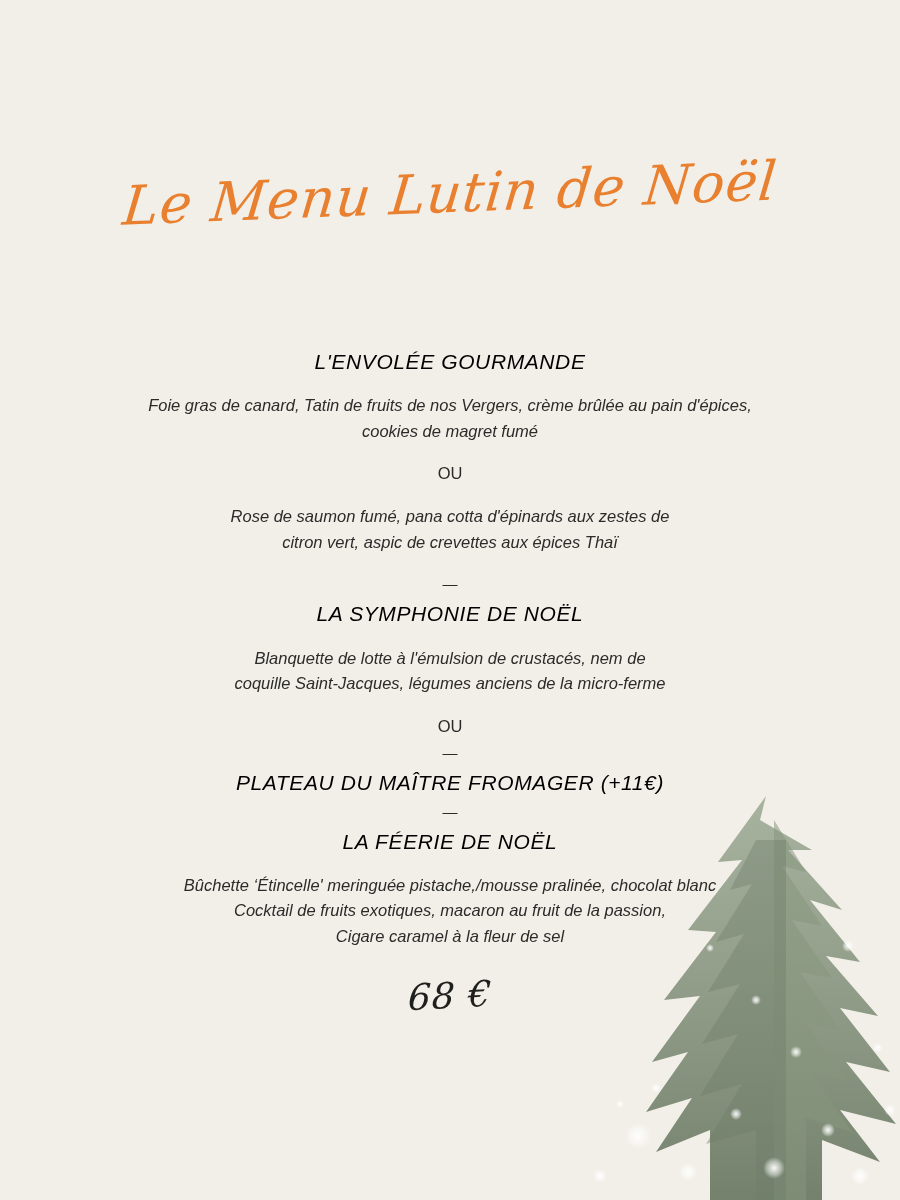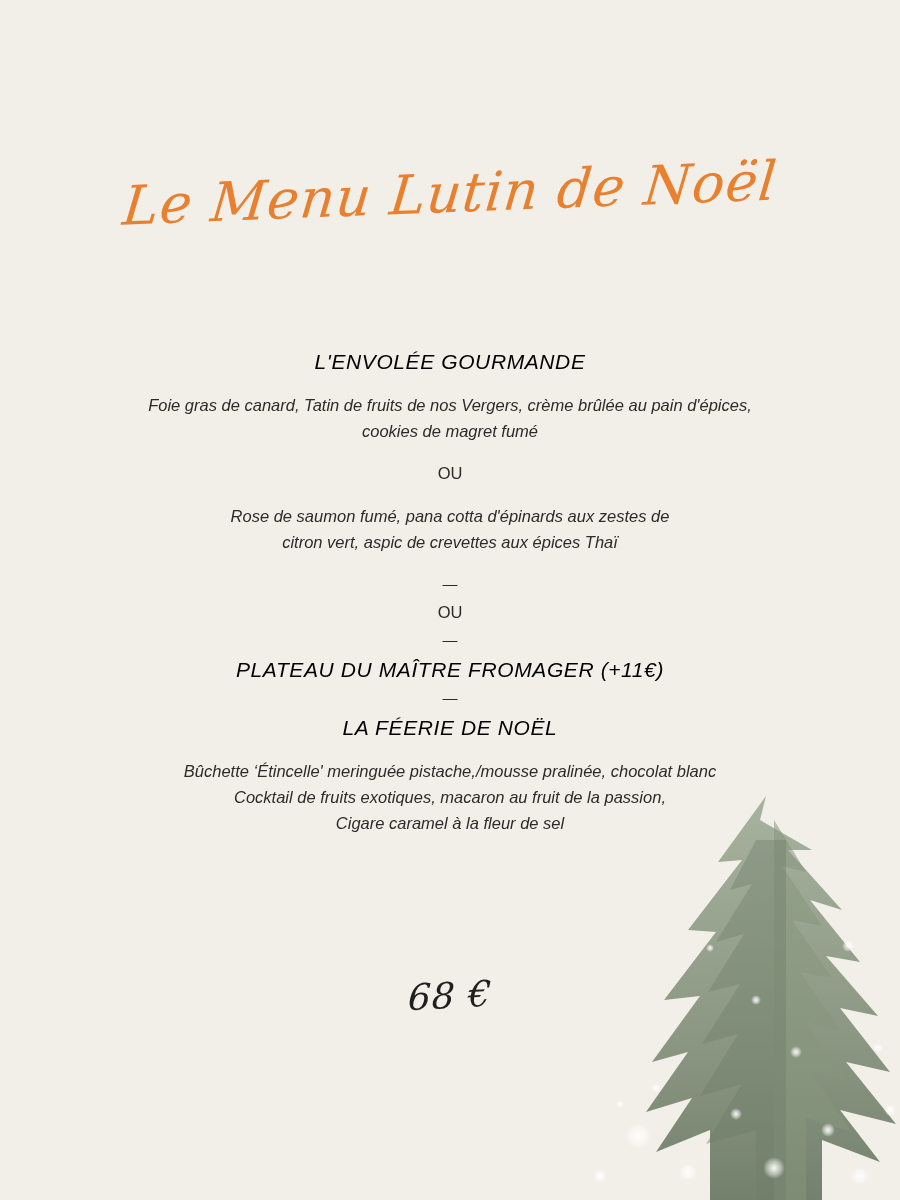--- a/index.html
+++ b/index.html
@@ -174,20 +174,23 @@
       <div class="course-lines">Foie gras de canard, Tatin de fruits de nos Vergers, crème brûlée au pain d'épices,
 cookies de magret fumé</div>
       <div class="alt-sep">OU</div>
       <div class="course-lines">Rose de saumon fumé, pana cotta d'épinards aux zestes de
 citron vert, aspic de crevettes aux épices Thaï</div>
     </div>
 
     <div class="divider">—</div>
 
     <div class="course">
+      <div class="course-title">LA SYMPHONIE DE NOËL</div>
+      <div class="course-lines">Blanquette de lotte à l'émulsion de crustacés, nem de
+coquille Saint-Jacques, légumes anciens de la micro-ferme</div>
       <div class="alt-sep">OU</div>
     </div>
 
     <div class="divider">—</div>
 
     <div class="course">
       <div class="course-title">PLATEAU DU MAÎTRE FROMAGER (+11€)</div>
     </div>
 
     <div class="divider">—</div>

